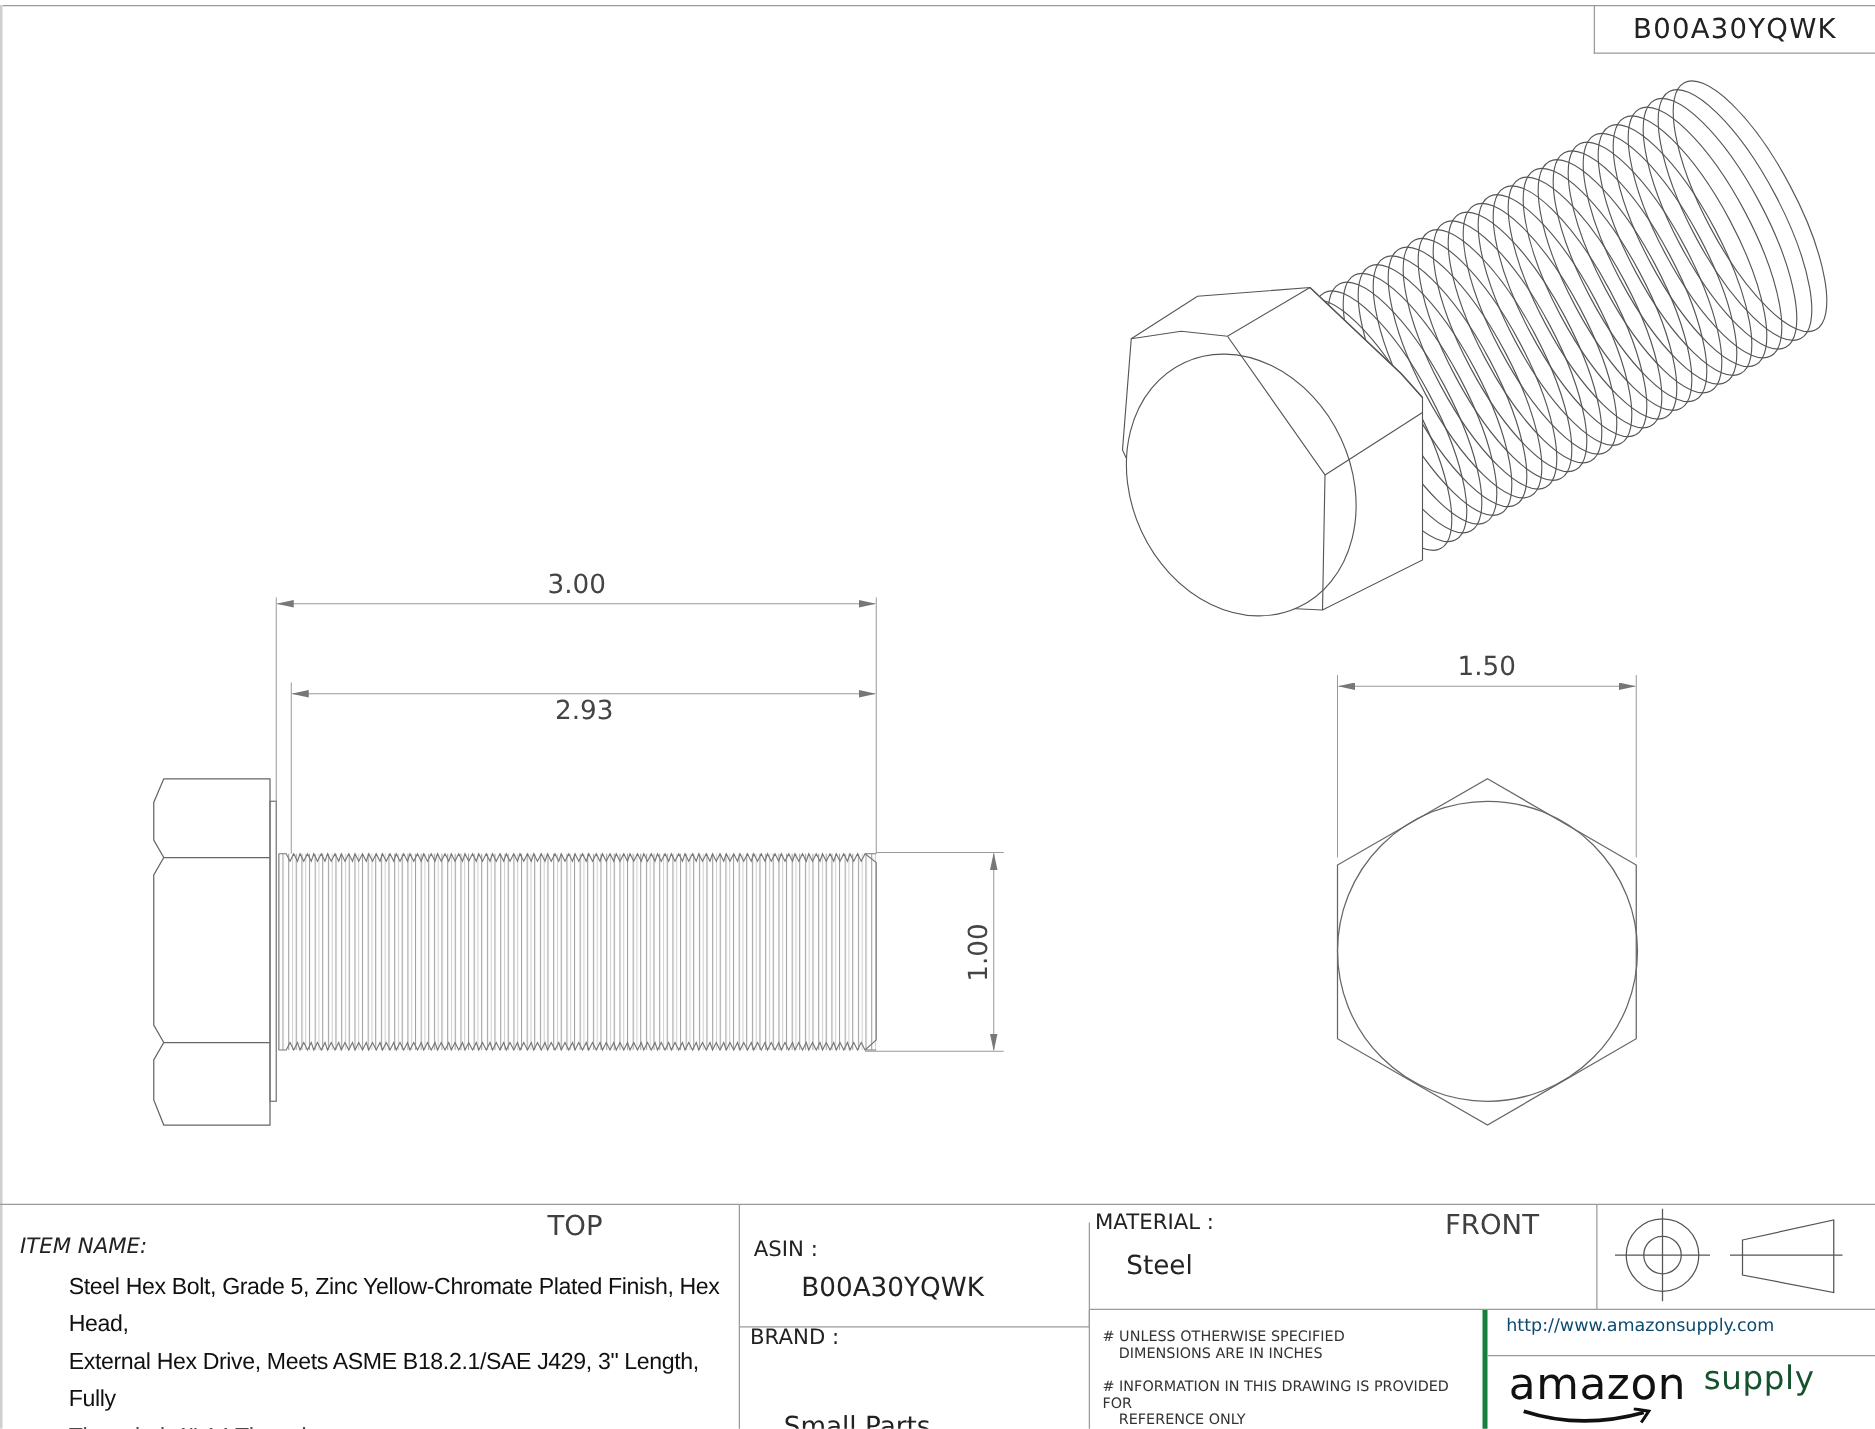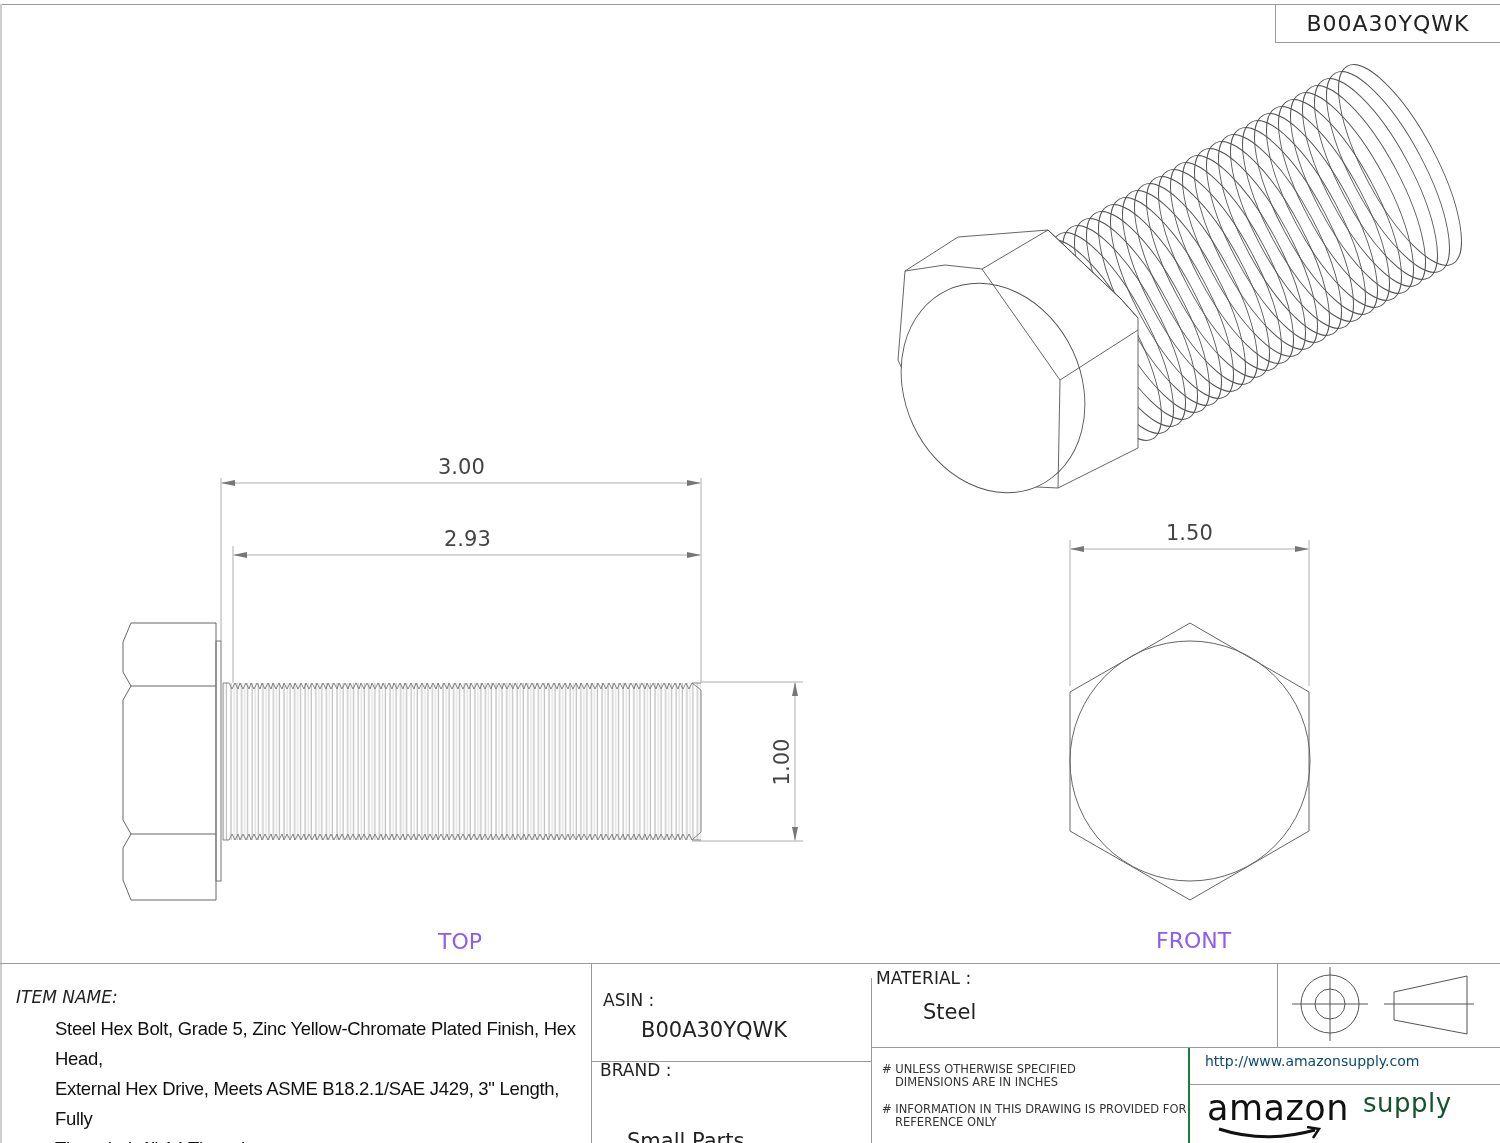--- a/index.html
+++ b/index.html
@@ -6,21 +6,21 @@
     body { width: 1500px; height: 1143px; position: relative; overflow: hidden;
            font-family: "DejaVu Sans", sans-serif; color: #222; }
     .sheet { position: absolute; left: 0; top: 0; width: 1500px; height: 1143px; }
     .frame-top { position: absolute; left: 2px; top: 4px; width: 1498px; height: 1px; background: #9a9a9a; }
     .frame-left { position: absolute; left: 0; top: 4px; width: 2px; height: 1139px; background: #cfcfcf; }
     .asin-corner { position: absolute; left: 1275px; top: 4px; width: 225px; height: 39px;
                    border-left: 1px solid #9a9a9a; border-bottom: 1px solid #9a9a9a; box-sizing: border-box;
                    display: flex; align-items: center; justify-content: center;
                    font-size: 22px; letter-spacing: 1px; color: #222; }
     svg.drawing { position: absolute; left: 0; top: 0; }
-    .view-label { position: absolute; font-size: 22px; color: #8b5cf6; }
+    .view-label { position: absolute; font-size: 22px; color: #404040; margin-top: 40px; }
     .dim { position: absolute; font-size: 21px; color: #444; }
     .title-block { position: absolute; left: 0; top: 963px; width: 1500px; height: 180px;
                    border-top: 1px solid #9a9a9a; box-sizing: border-box; }
     .tb-cell { position: absolute; box-sizing: border-box; }
     .tb-label { position: absolute; font-size: 17px; color: #222; }
     .tb-value { position: absolute; font-size: 21px; color: #222; }
     .item-desc { position: absolute; left: 55px; top: 50px; width: 530px; font-family: "Liberation Sans", sans-serif;
                  font-size: 18.5px; line-height: 30px; color: #111; letter-spacing: -0.3px; }
     .note { position: absolute; font-size: 11.5px; color: #333; line-height: 13px; }
     .url { position: absolute; font-size: 14px; color: #0c4a6e; }
@@ -123,21 +123,21 @@
       <ellipse cx="993" cy="388" rx="88" ry="108" transform="rotate(-25 993 388)" fill="#fff"></ellipse>
       <polyline points="905,271 945,265 982,269 1048,230"></polyline>
       <polyline points="982,269 1060,380 1058,488"></polyline>
       <polyline points="1060,380 1138,330"></polyline>
       <line x1="1048" y1="230" x2="1121" y2="299"></line>
       <line x1="1121" y1="299" x2="1138" y2="318"></line>
     </g>
   </svg>
 
   <div class="dim" style="left:438px; top:455px;">3.00</div>
-  <div class="dim" style="left:444px; top:527px;">2.93</div>
+  <div class="dim" style="left:444px; top:556px;">2.93</div>
   <div class="dim" style="left:759px; top:750px; transform: rotate(-90deg); transform-origin: center;">1.00</div>
   <div class="dim" style="left:1166px; top:521px;">1.50</div>
 
   <div class="view-label" style="left:438px; top:929px;">TOP</div>
   <div class="view-label" style="left:1156px; top:928px;">FRONT</div>
 
   <div class="title-block">
 
     <div class="tb-cell" style="left:0; top:0; width:592px; height:180px; border-right:1px solid #9a9a9a;">
       <div class="tb-label" style="left:16px; top:23px; font-size:17px;font-style:italic;">ITEM NAME:</div>
@@ -148,40 +148,40 @@
       </div>
     </div>
 
     <div class="tb-cell" style="left:592px; top:14px; width:280px; height:84px; border-right:1px solid #9a9a9a; border-bottom:1px solid #9a9a9a;">
       <div class="tb-label" style="left:11px; top:12px;">ASIN :</div>
       <div class="tb-value" style="left:49px; top:40px;">B00A30YQWK</div>
     </div>
 
     <div class="tb-cell" style="left:872px; top:0; width:406px; height:84px; border-right:1px solid #9a9a9a; border-bottom:1px solid #9a9a9a;">
       <div class="tb-label" style="left:4px; top:4px;">MATERIAL :</div>
-      <div class="tb-value" style="left:51px; top:36px;">Steel</div>
+      <div class="tb-value" style="left:29px; top:36px;">Steel</div>
     </div>
 
     <div class="tb-cell" style="left:1278px; top:0; width:222px; height:84px; border-bottom:1px solid #9a9a9a;">
       <svg width="222" height="84">
         <circle cx="52" cy="40" r="29" fill="none" stroke="#555" stroke-width="1"></circle>
         <circle cx="52" cy="40" r="15" fill="none" stroke="#555" stroke-width="1"></circle>
         <line x1="14" y1="40" x2="90" y2="40" stroke="#555" stroke-width="1"></line>
         <line x1="52" y1="3" x2="52" y2="77" stroke="#555" stroke-width="1"></line>
         <polygon points="116,28 189,12 189,70 116,56" fill="none" stroke="#555" stroke-width="1"></polygon>
         <line x1="106" y1="40" x2="196" y2="40" stroke="#555" stroke-width="1"></line>
       </svg>
     </div>
 
     <div class="tb-cell" style="left:592px; top:84px; width:280px; height:96px; border-right:1px solid #9a9a9a;">
       <div class="tb-label" style="left:8px; top:12px;">BRAND :</div>
       <div class="tb-value" style="left:35px; top:43px;margin-top:38px;">Small Parts</div>
     </div>
 
-    <div class="tb-cell" style="left:872px; top:84px; width:318px; height:96px; border-right:2px solid #15803d;">
+    <div class="tb-cell" style="left:872px; top:84px; width:318px; height:96px; border-right:4px solid #15803d;">
       <div class="note" style="left:10px; top:15px;">
         <div># UNLESS OTHERWISE SPECIFIED</div>
         <div style="padding-left:13px;">DIMENSIONS ARE IN INCHES</div>
       </div>
       <div class="note" style="left:10px; top:55px;">
         <div># INFORMATION IN THIS DRAWING IS PROVIDED FOR</div>
         <div style="padding-left:13px;">REFERENCE ONLY</div>
       </div>
     </div>
 

